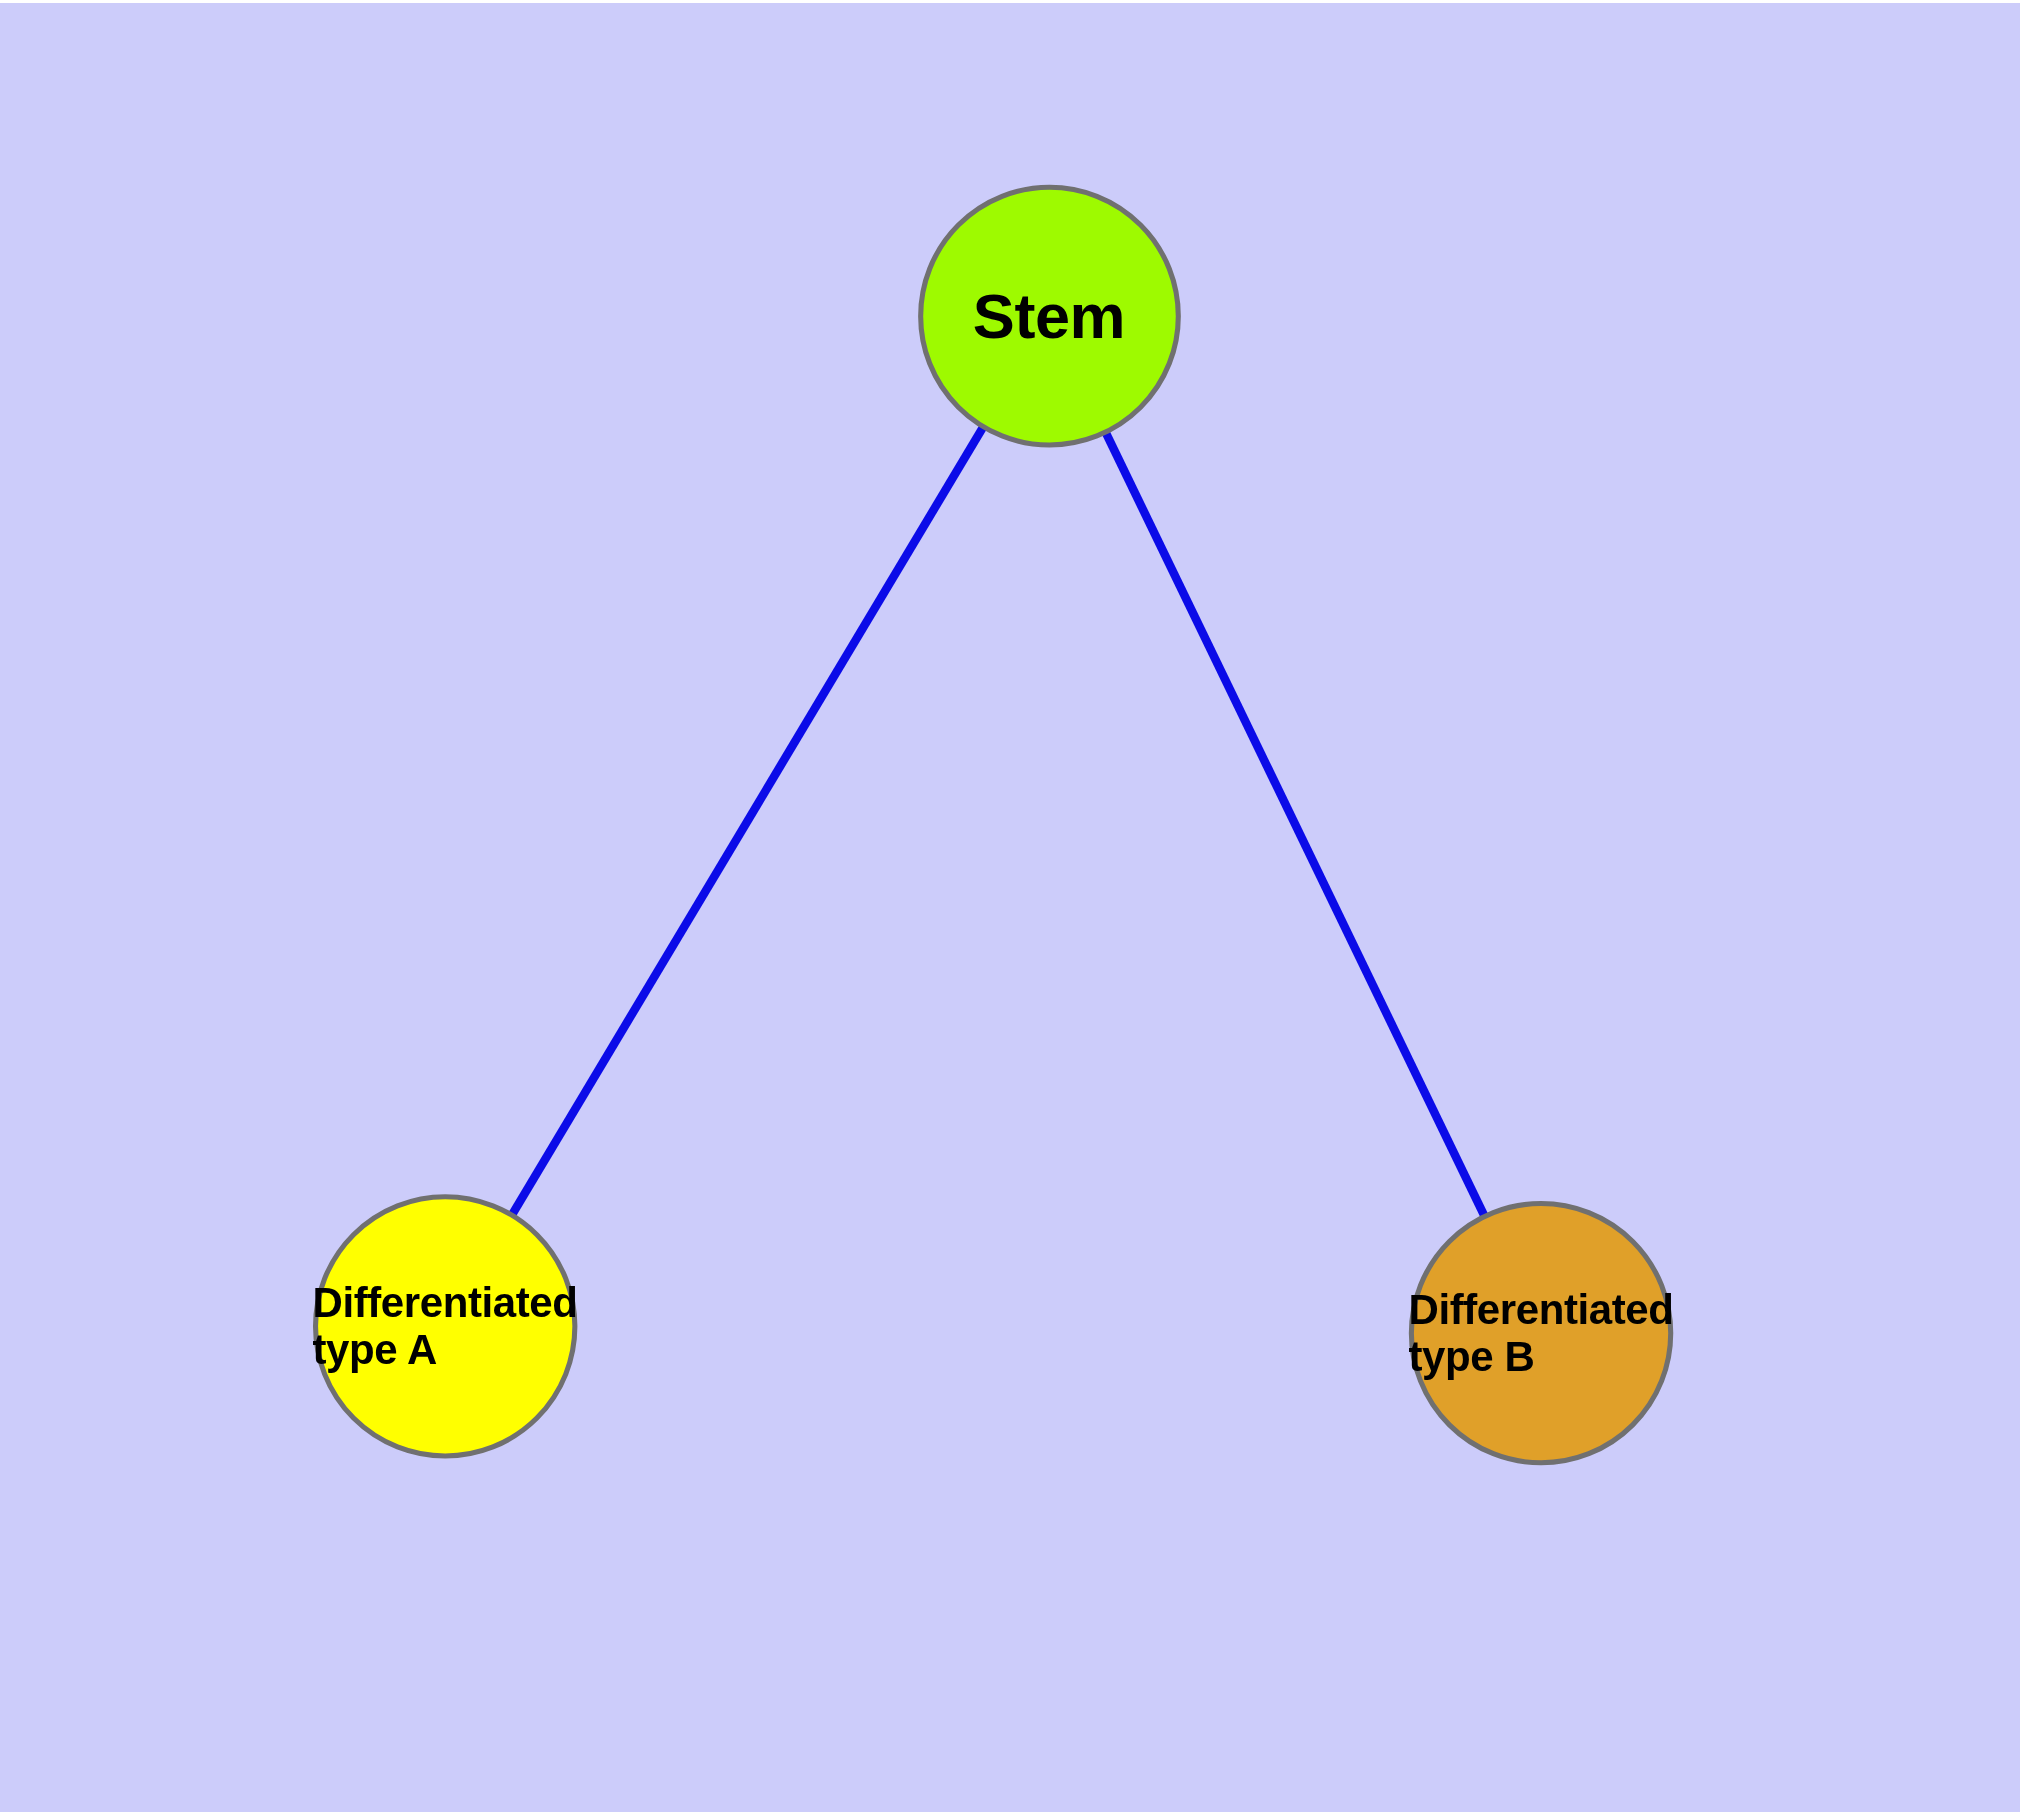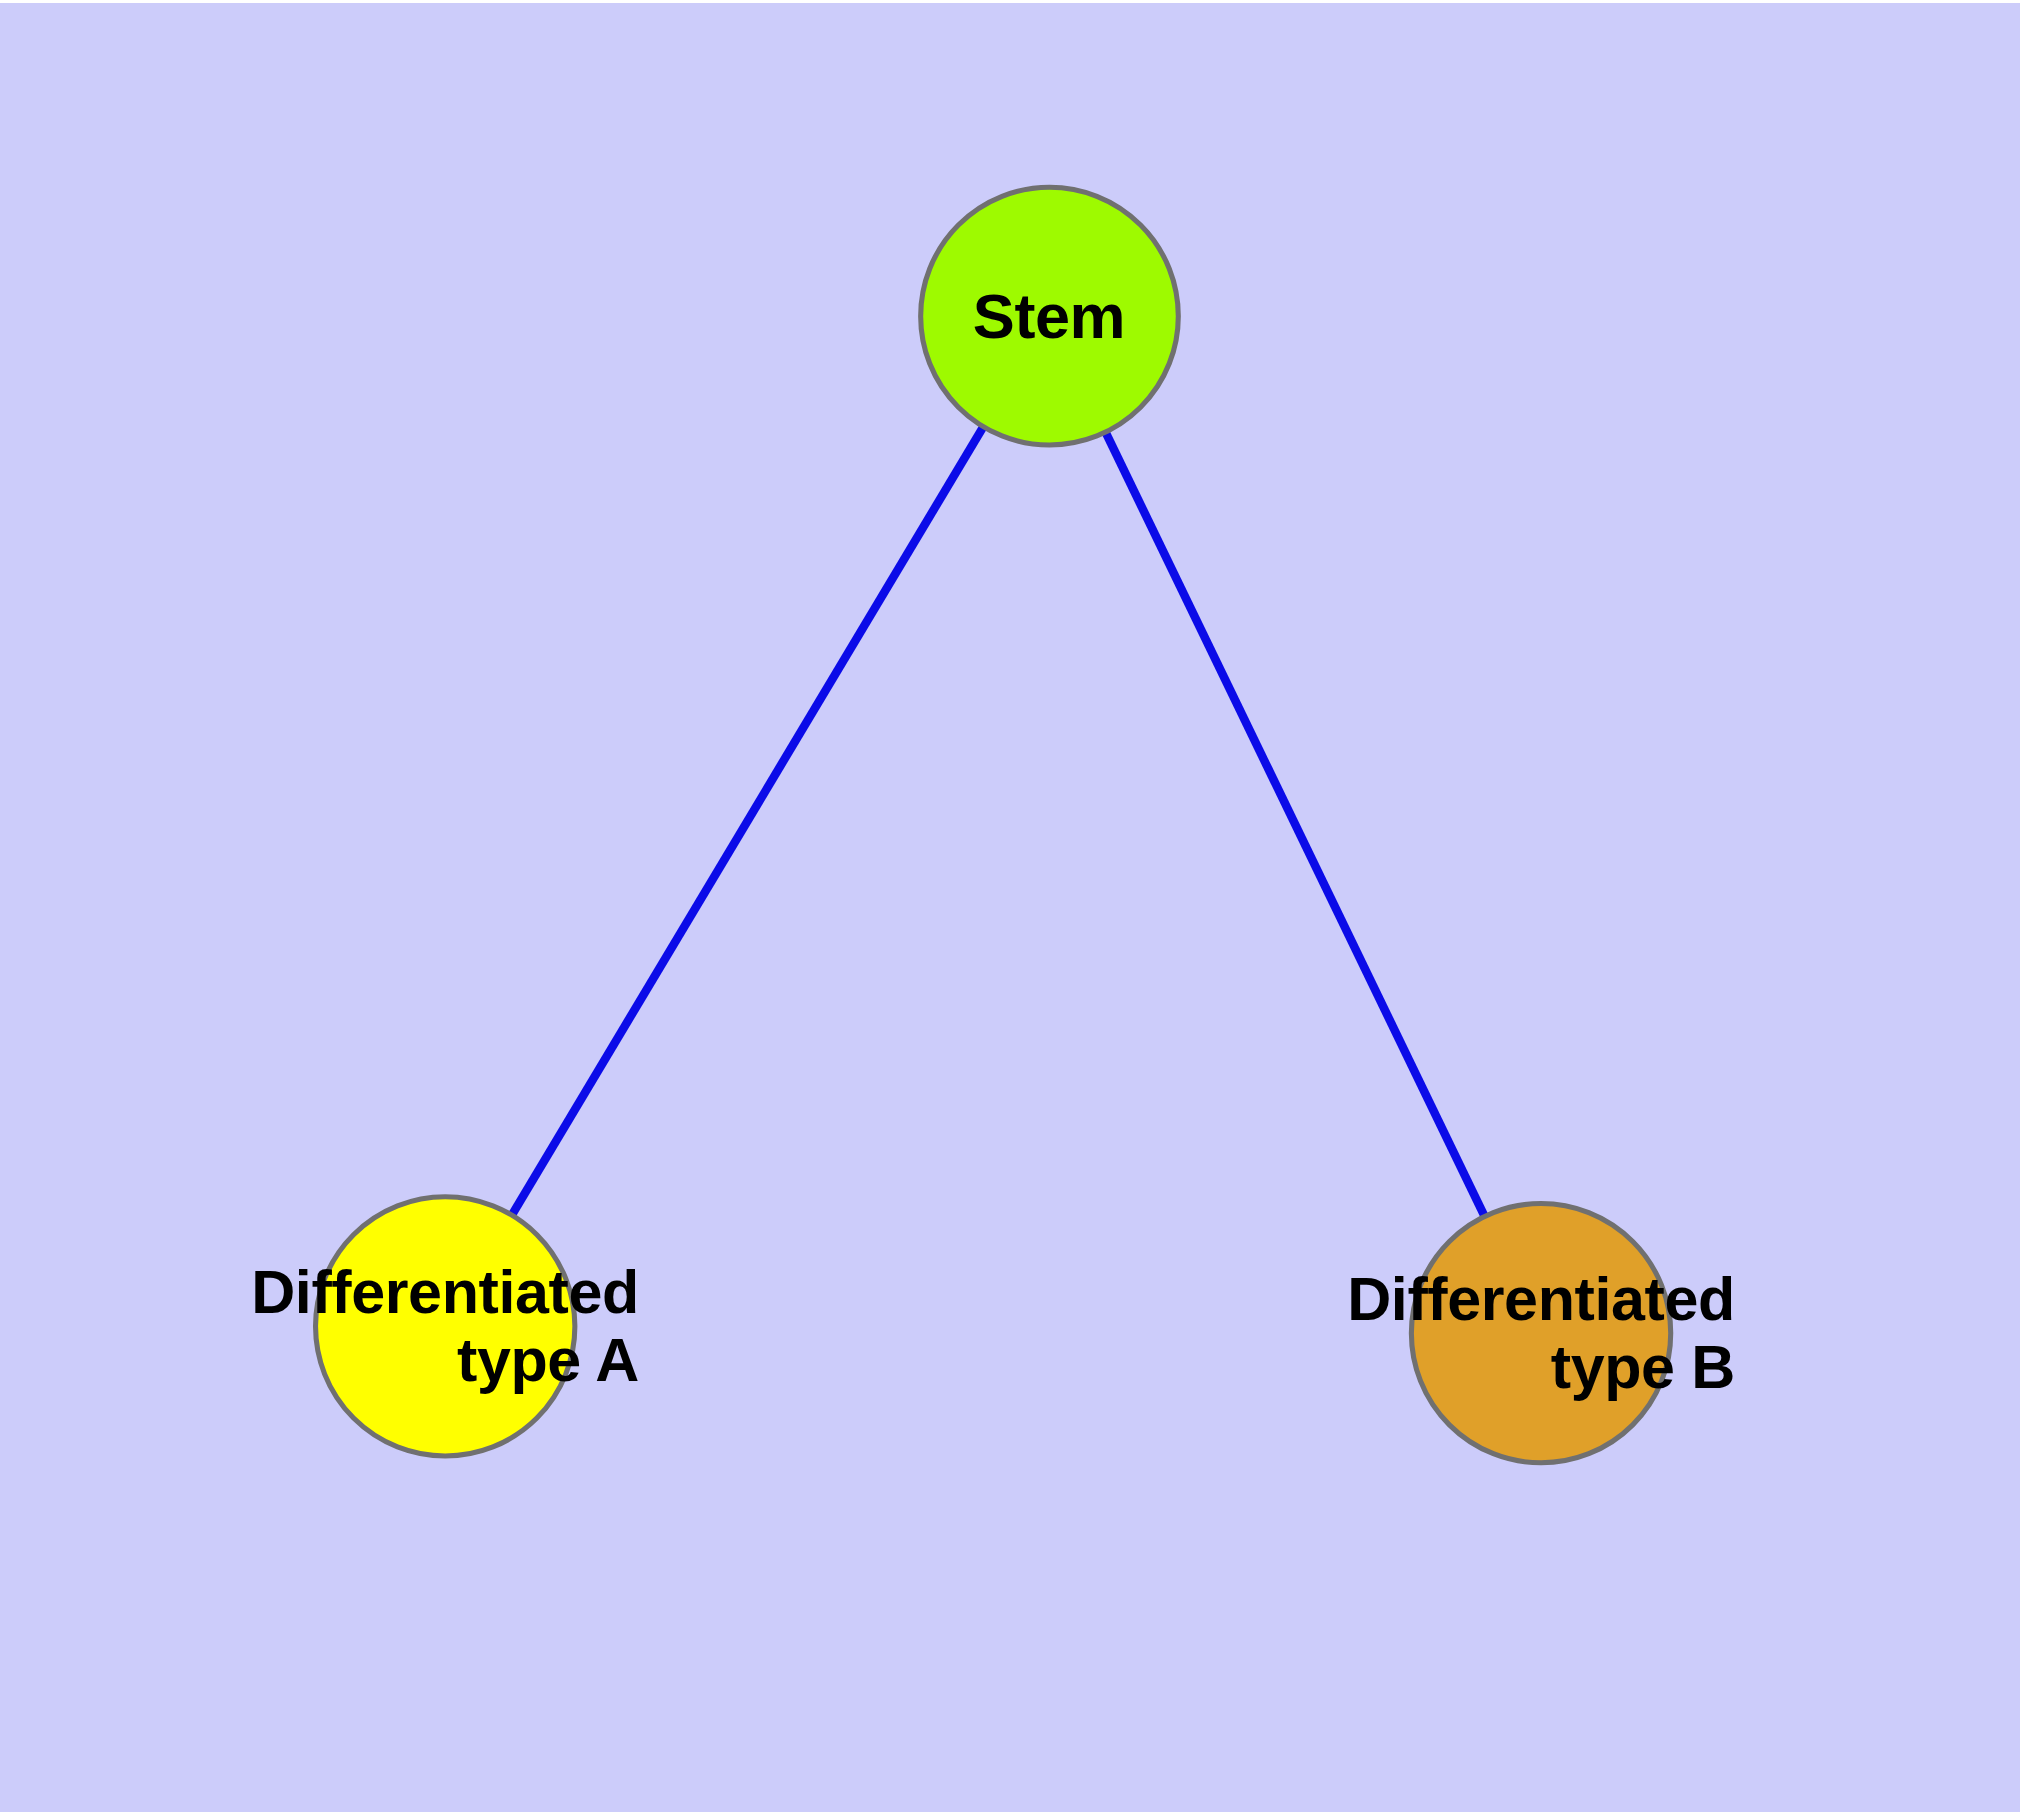--- a/index.html
+++ b/index.html
@@ -27,31 +27,31 @@
   #graph-svg {
     position: absolute;
     left: 0;
     top: 0;
     width: 2021px;
     height: 1812px;
   }
   .node-label {
     position: absolute;
     transform: translate(-50%, -50%);
-    text-align: right;
+    text-align: left;
     white-space: pre;
     color: #000000;
     font-family: "Liberation Sans", sans-serif;
     font-weight: bold;
     line-height: 1.12;
     letter-spacing: -0.4px;
     pointer-events: none;
   }
   .node-label.single { font-size: 63px; }
-  .node-label.multi  { font-size: 61px; }
+  .node-label.multi  { font-size: 42px; }
 </style>
 </head>
 <body>
 
 <div id="canvas" style="width: 2021px; height: 1812px; background: rgb(255, 255, 255);">
 
   <div id="plot-background" style="background: rgb(204, 204, 250); width: 2021px;"></div>
 
   <svg id="graph-svg" viewBox="0 0 2384 2138" xmlns="http://www.w3.org/2000/svg">
 

